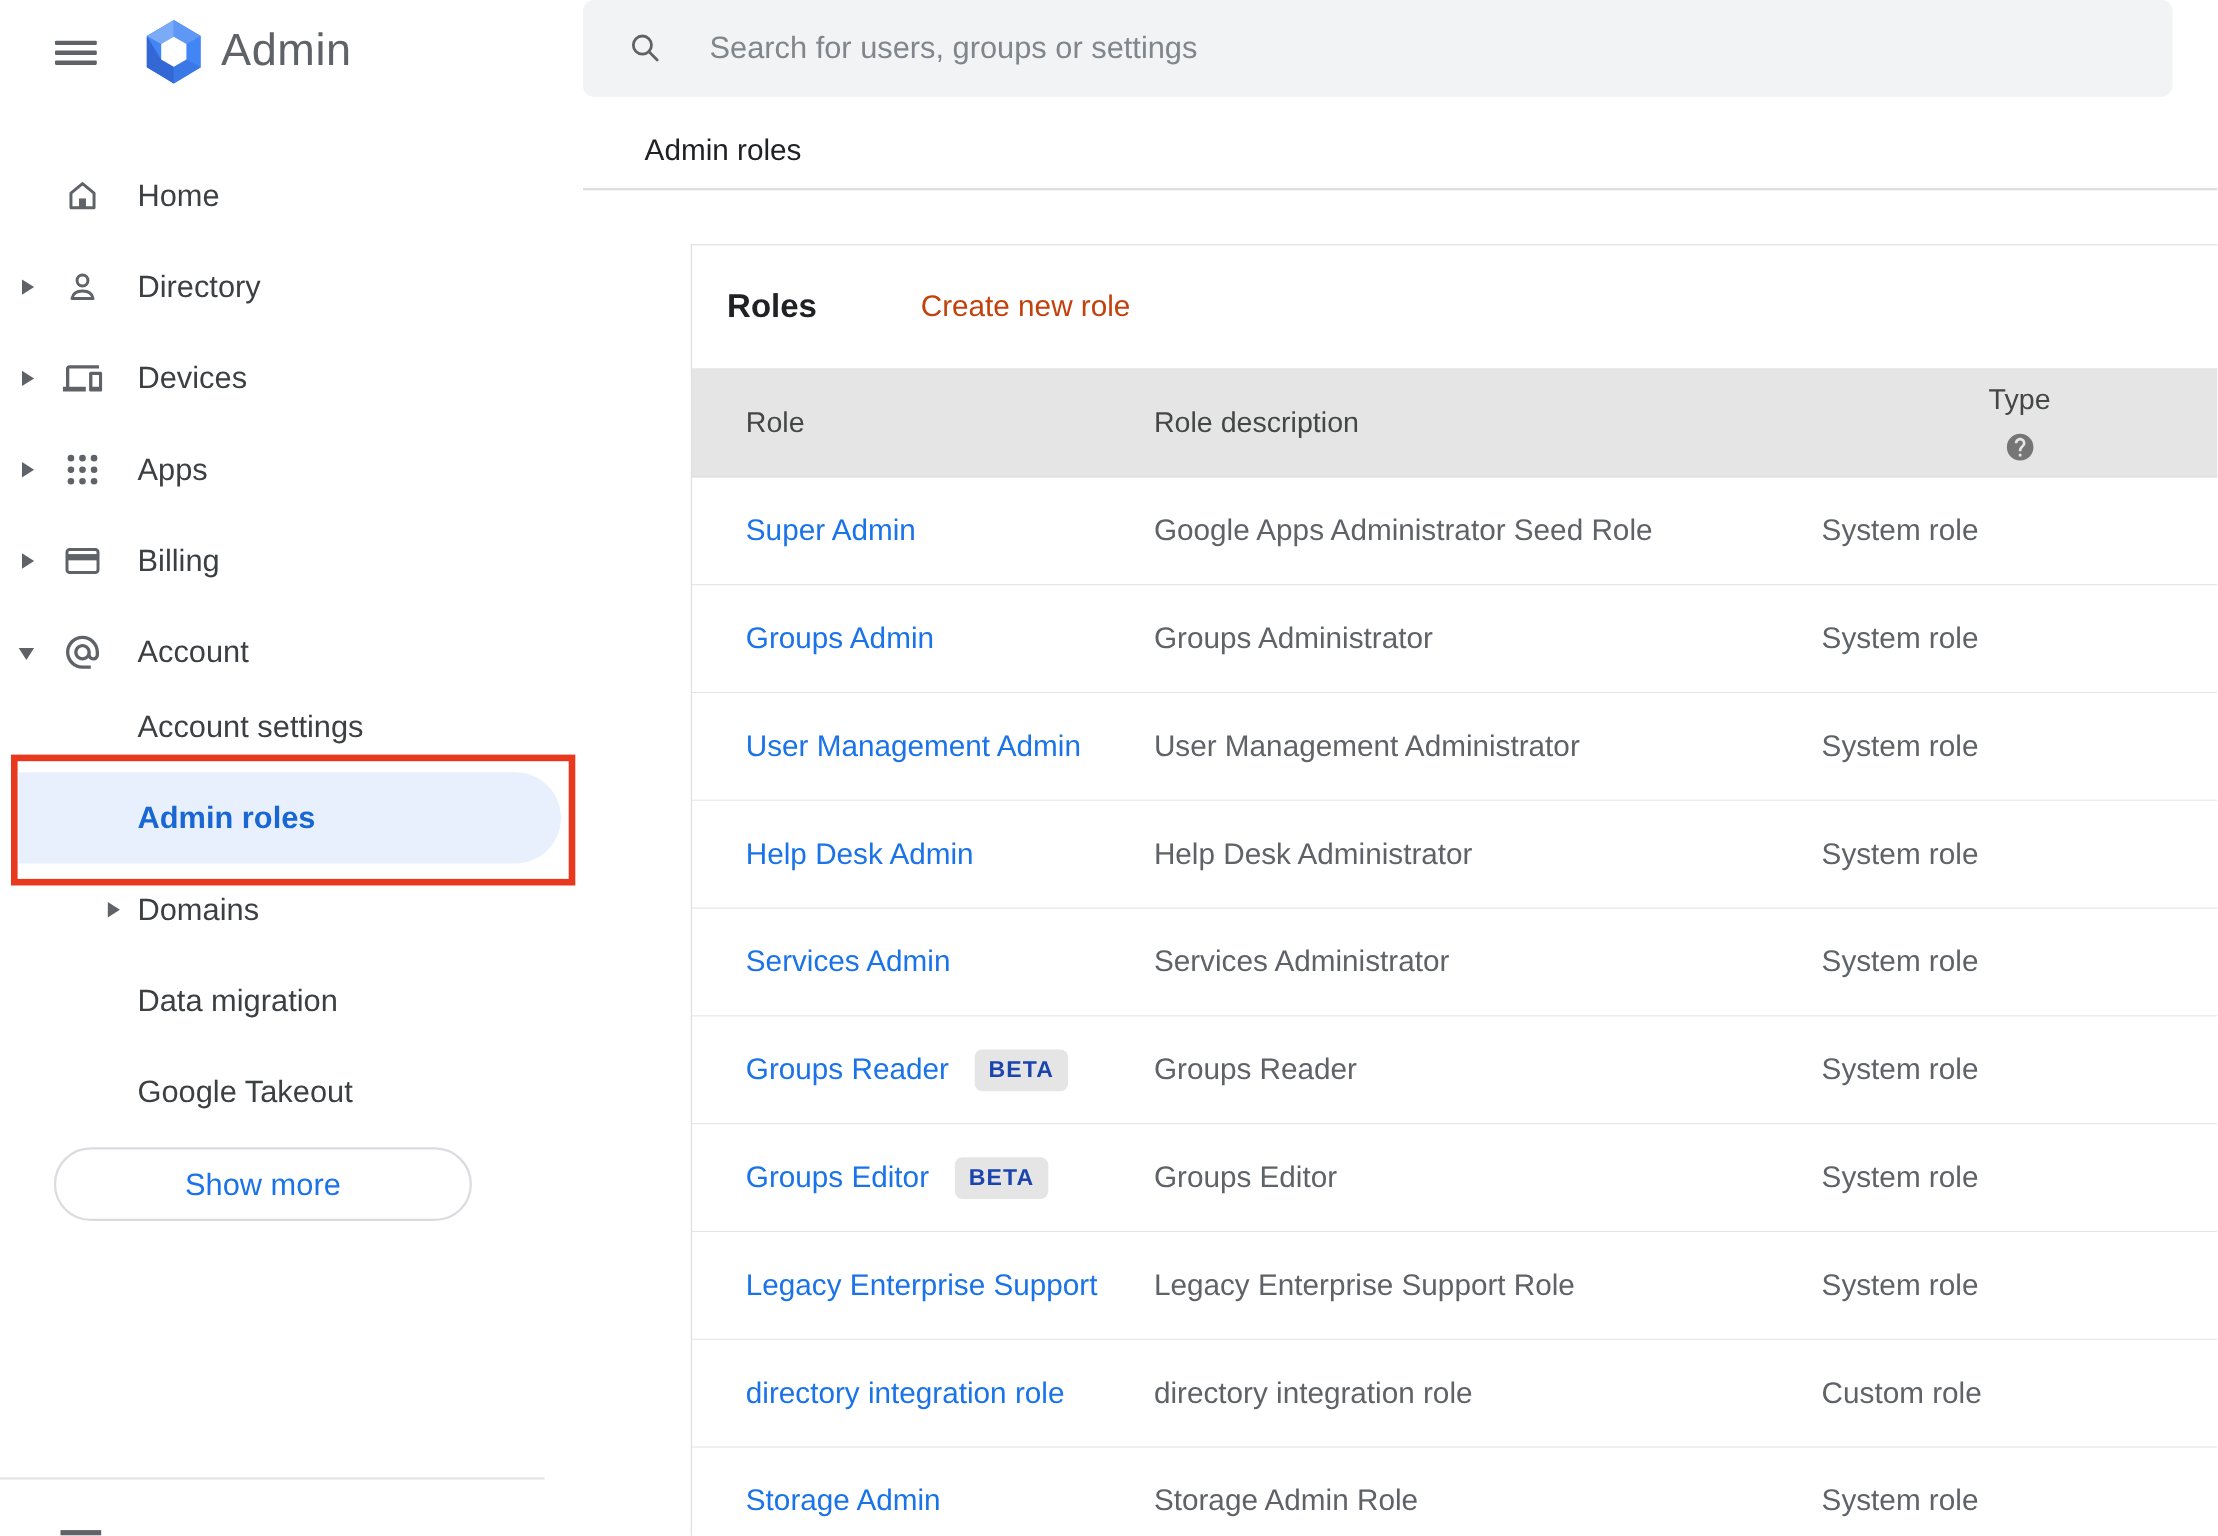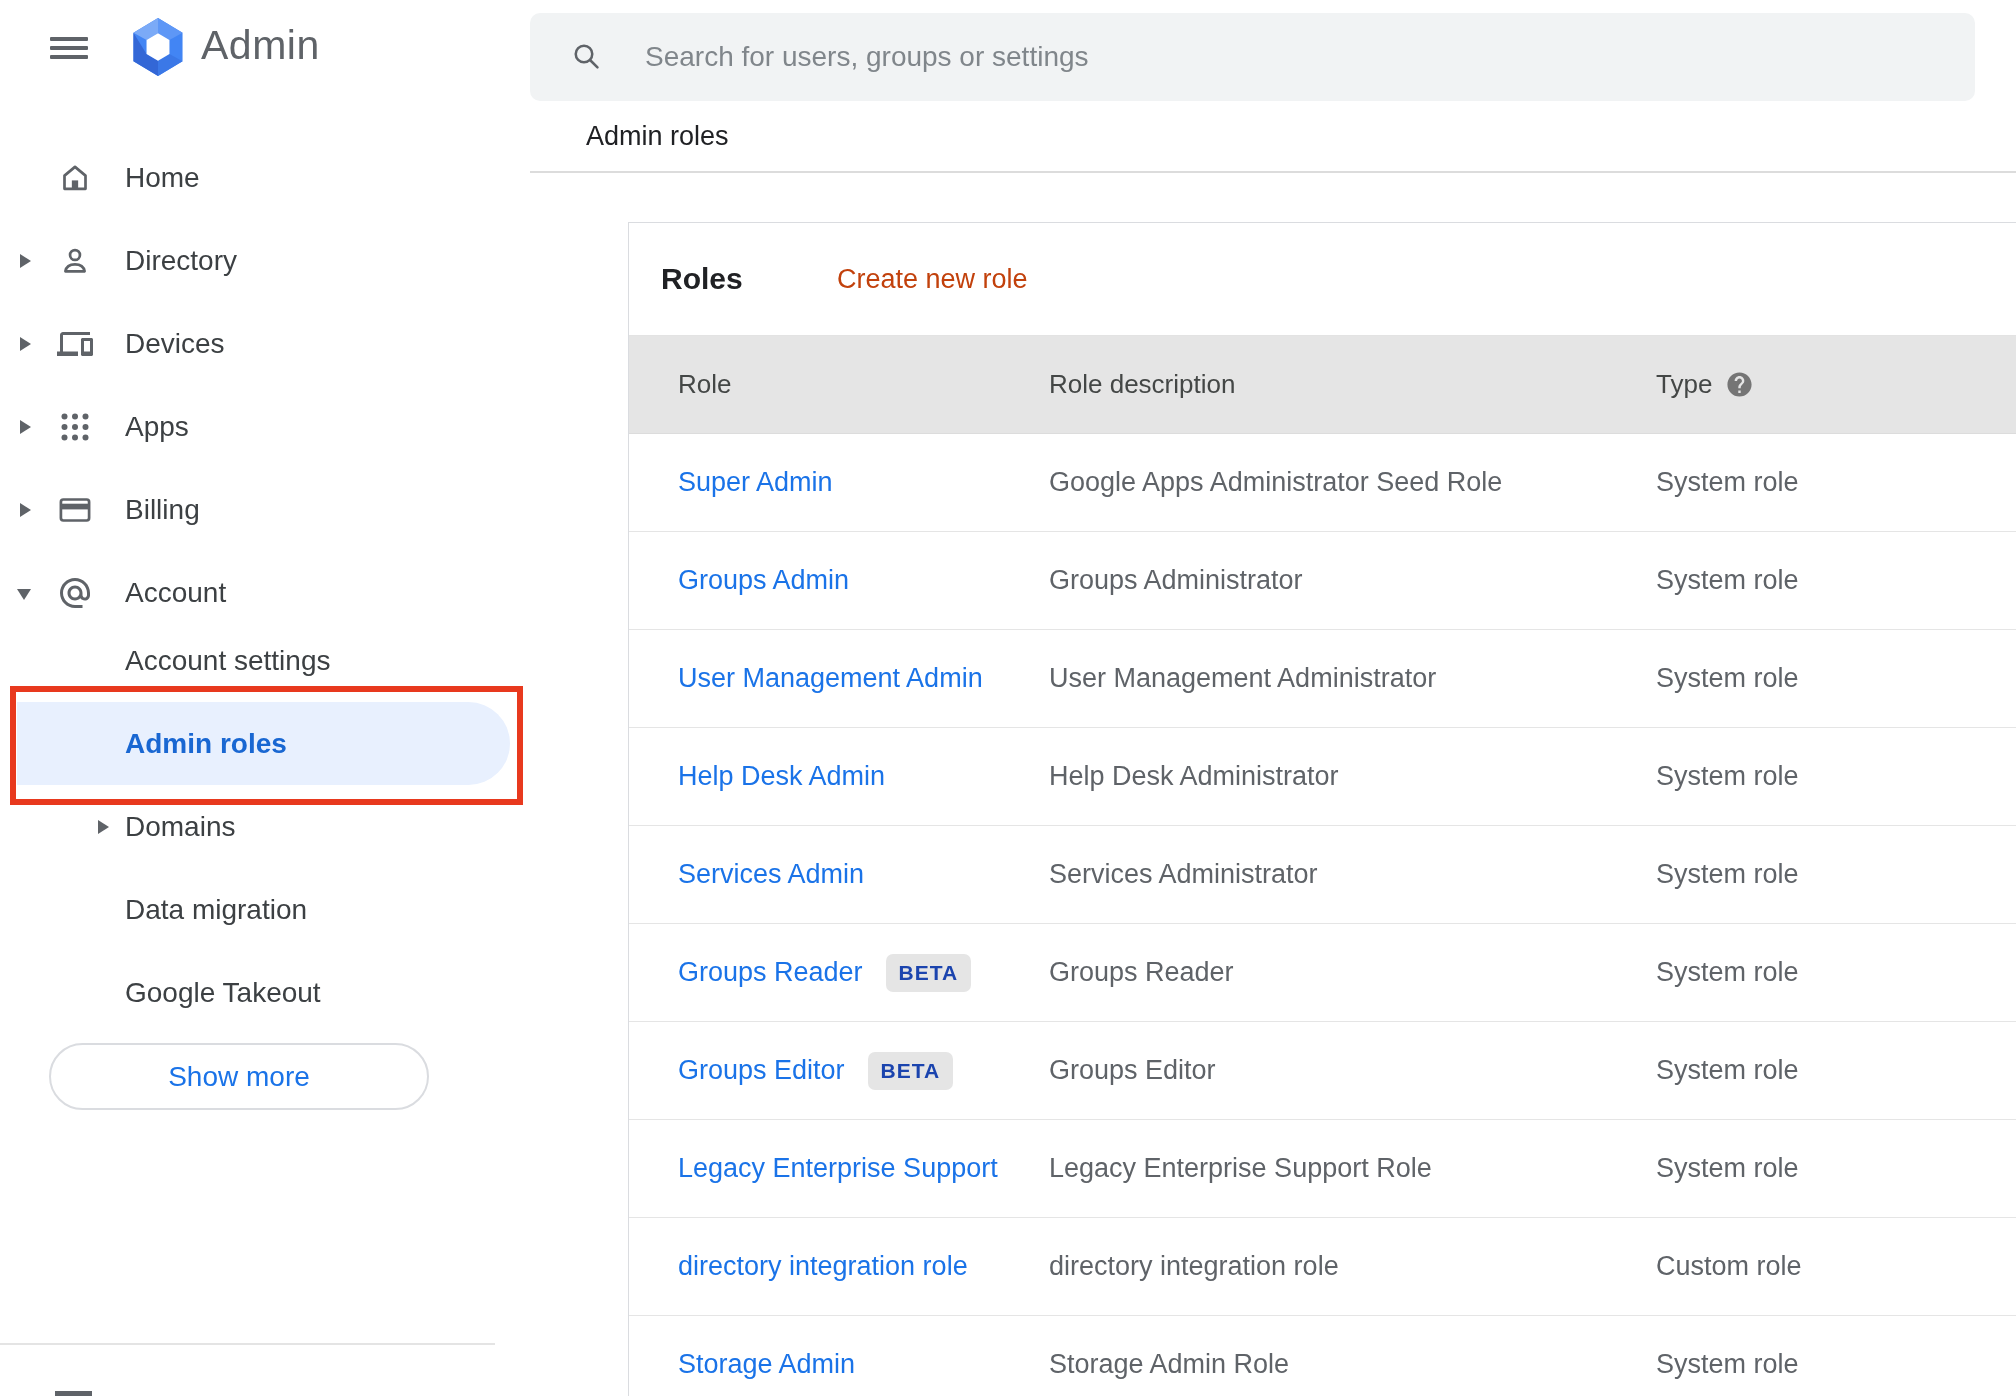--- a/index.html
+++ b/index.html
@@ -29,37 +29,37 @@
     border-radius:0 42px 42px 0;}
   .sub-item.selected .nav-label{color:#1967d2;font-weight:bold;}
   .annotation-box{position:absolute;left:10px;top:686px;width:513px;height:119px;
     border:6px solid #e8391e;box-sizing:border-box;z-index:5;}
   .show-more{position:absolute;left:49px;top:1043px;width:380px;height:67px;box-sizing:border-box;
     border:2px solid #dadce0;border-radius:34px;background:#fff;display:flex;align-items:center;
     justify-content:center;font-size:28px;color:#1a73e8;cursor:pointer;font-family:"Liberation Sans",sans-serif;}
   .sidebar-divider{position:absolute;left:0;top:1343px;width:495px;height:2px;background:#e4e4e4;}
   .partial-icon{position:absolute;left:55px;top:1391px;width:37px;height:5px;background:#5f6368;}
   
-  .search-bar{position:absolute;left:530px;top:13px;width:1445px;height:88px;background:#f1f3f4;
+  .search-bar{position:absolute;left:530px;top:0;width:1445px;height:88px;background:#f1f3f4;
     border-radius:10px;}
   .search-icon{position:absolute;left:40px;top:27px;width:32px;height:32px;}
   .search-placeholder{position:absolute;left:115px;top:0;line-height:88px;font-size:28px;color:#80868b;}
   .breadcrumb{position:absolute;left:586px;top:121px;font-size:27px;color:#202124;}
   .top-divider{position:absolute;left:530px;top:171px;width:1486px;height:2px;background:#dcdcdc;}
   .card{position:absolute;left:628px;top:222px;width:1388px;height:1180px;background:#fff;
     border-left:1px solid #dadce0;border-top:1px solid #dadce0;box-sizing:border-box;}
   .panel-header{position:relative;height:112px;}
   .panel-title{position:absolute;left:32px;top:50%;transform:translateY(-50%);
     font-size:30px;font-weight:bold;color:#202124;}
   .create-link{position:absolute;left:208px;top:50%;transform:translateY(-50%);
     font-size:27px;color:#c2410c;cursor:pointer;}
   .thead{height:99px;background:#e5e5e5;border-top:1px solid #e3e3e3;border-bottom:1px solid #dcdcdc;
     box-sizing:border-box;display:grid;grid-template-columns:371px 607px auto;align-items:center;
     padding-left:49px;color:#444746;font-size:26px;}
-  .th-type{display:flex;align-items:center;gap:13px;}
+  .th-type{display:flex;align-items:center;gap:13px;flex-direction:column;}
   .help-icon{width:29px;height:29px;}
   .t-row{height:98px;box-sizing:border-box;border-bottom:1px solid #e5e5e5;display:grid;
     grid-template-columns:371px 607px auto;align-items:center;padding-left:49px;font-size:27px;}
   .cell-role{display:flex;align-items:center;gap:23px;}
   .role-link{color:#1a73e8;cursor:pointer;white-space:nowrap;}
   .beta-badge{background:#e5e5e5;color:#1b44ae;font-size:21px;font-weight:bold;letter-spacing:1px;
     padding:7px 13px;border-radius:7px;}
   .cell-desc,.cell-type{color:#5f6368;}
 </style>
 </head>

